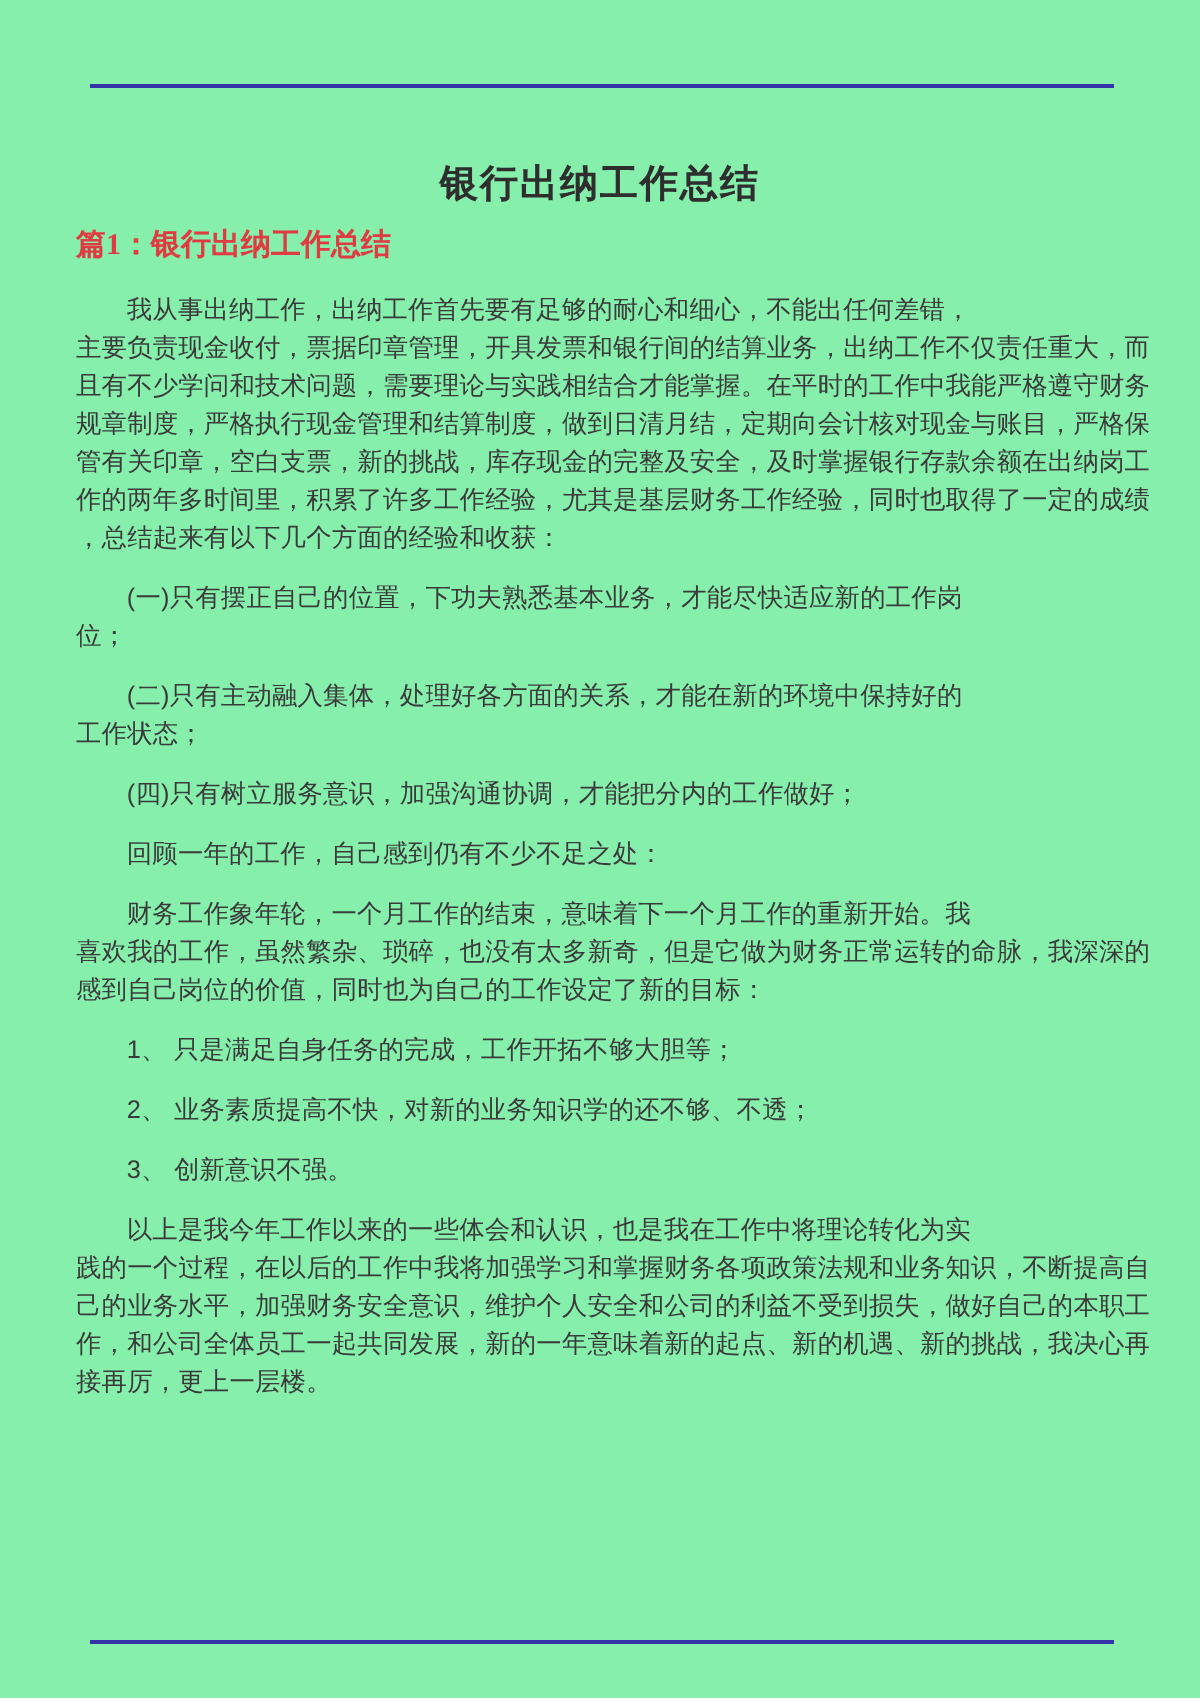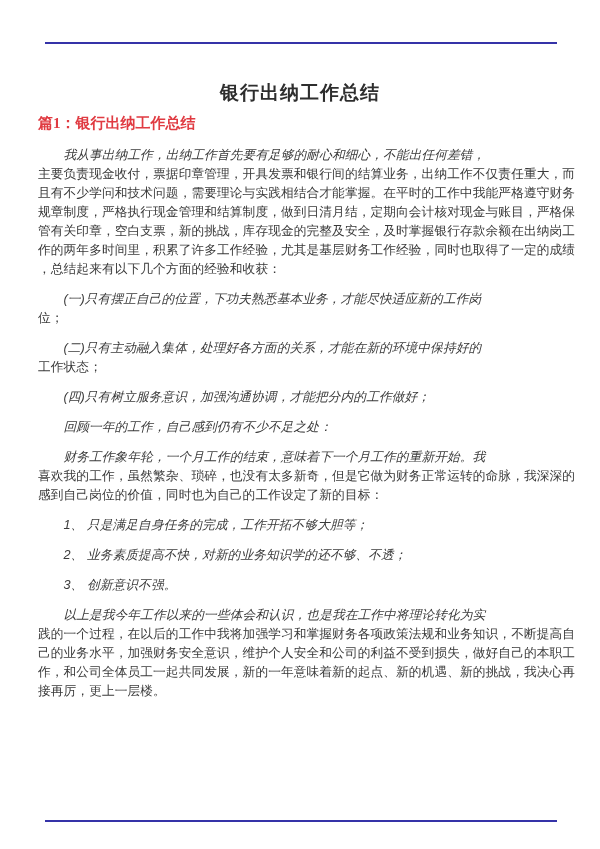--- a/index.html
+++ b/index.html
@@ -43,26 +43,26 @@
     margin-top: 14px;
     font-size: 12.7px;
     color: #3a3a3a;
   }
   .para { margin: 0 0 11px 0; }
   .para .line {
     line-height: 19px;
     white-space: nowrap;
     letter-spacing: 0.1px;
   }
-  .para.indent .line:first-child { text-indent: 2em; font-style: italic; }
+  .para.indent .line:first-child { text-indent: 2em; }
 </style>
 </head>
 <body>
 
-<div class="page" style="background: #ffffff;">
+<div class="page" style="background: #86efac;">
   <div class="rule rule-top" style="background: rgb(53, 51, 168);"></div>
   <div class="content">
     <h1 class="doc-title" style="color: rgb(46, 46, 46);">银行出纳工作总结</h1>
     <h2 class="section-heading" style="color: rgb(224, 59, 66);">篇1：银行出纳工作总结</h2>
     <div class="body-text" style="color: rgb(58, 58, 58);">
         <div class="para indent">
           <div class="line">我从事出纳工作，出纳工作首先要有足够的耐心和细心，不能出任何差错，</div>
           <div class="line">主要负责现金收付，票据印章管理，开具发票和银行间的结算业务，出纳工作不仅责任重大，而</div>
           <div class="line">且有不少学问和技术问题，需要理论与实践相结合才能掌握。在平时的工作中我能严格遵守财务</div>
           <div class="line">规章制度，严格执行现金管理和结算制度，做到日清月结，定期向会计核对现金与账目，严格保</div>

